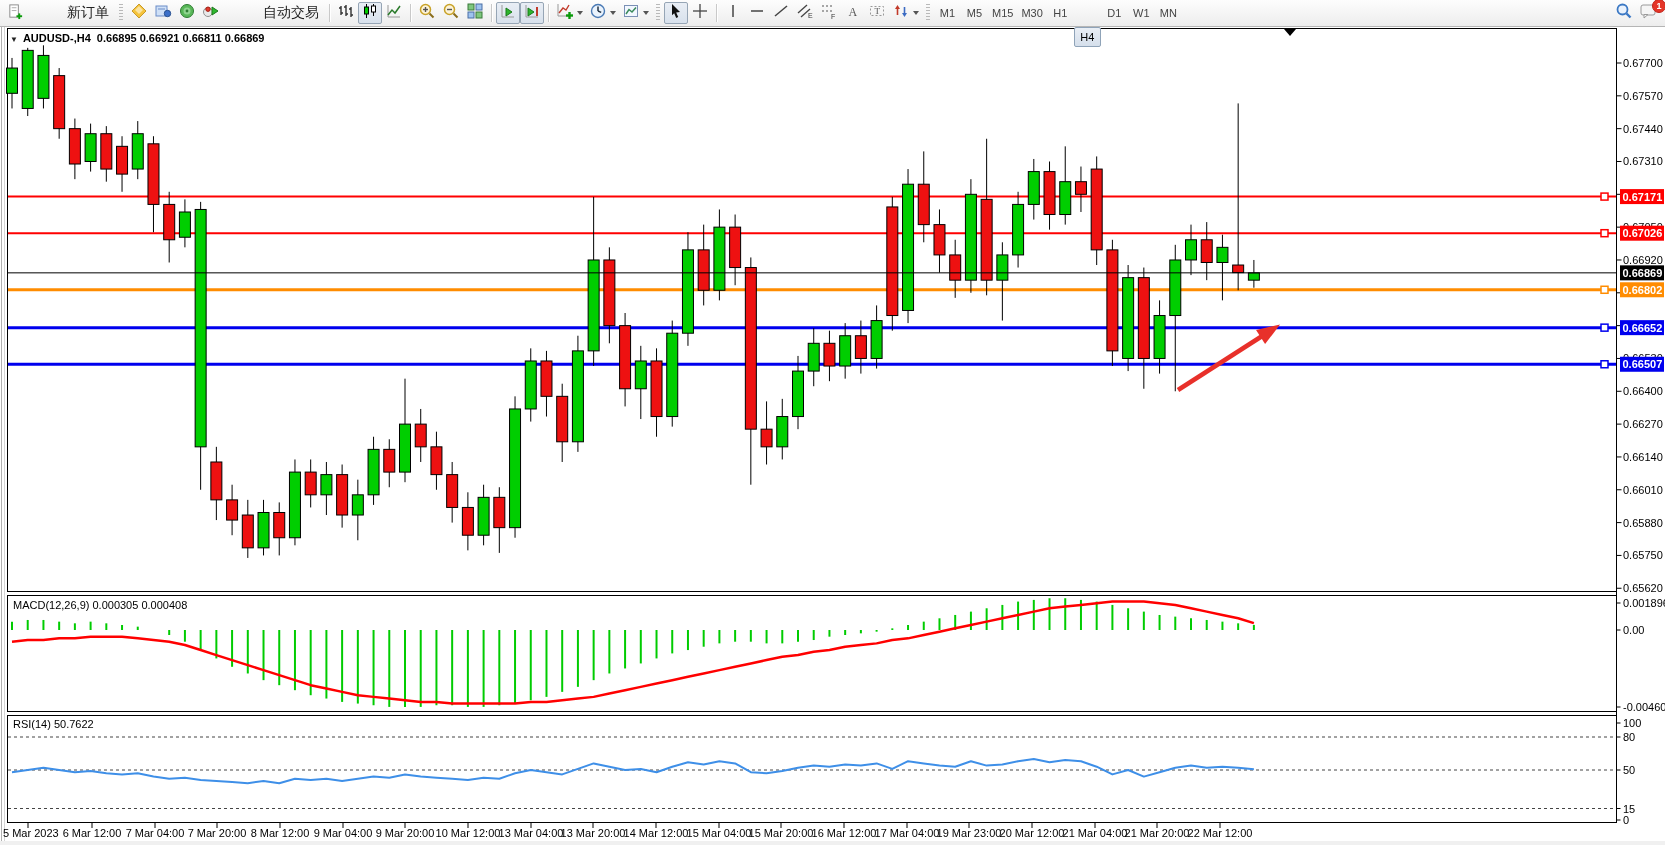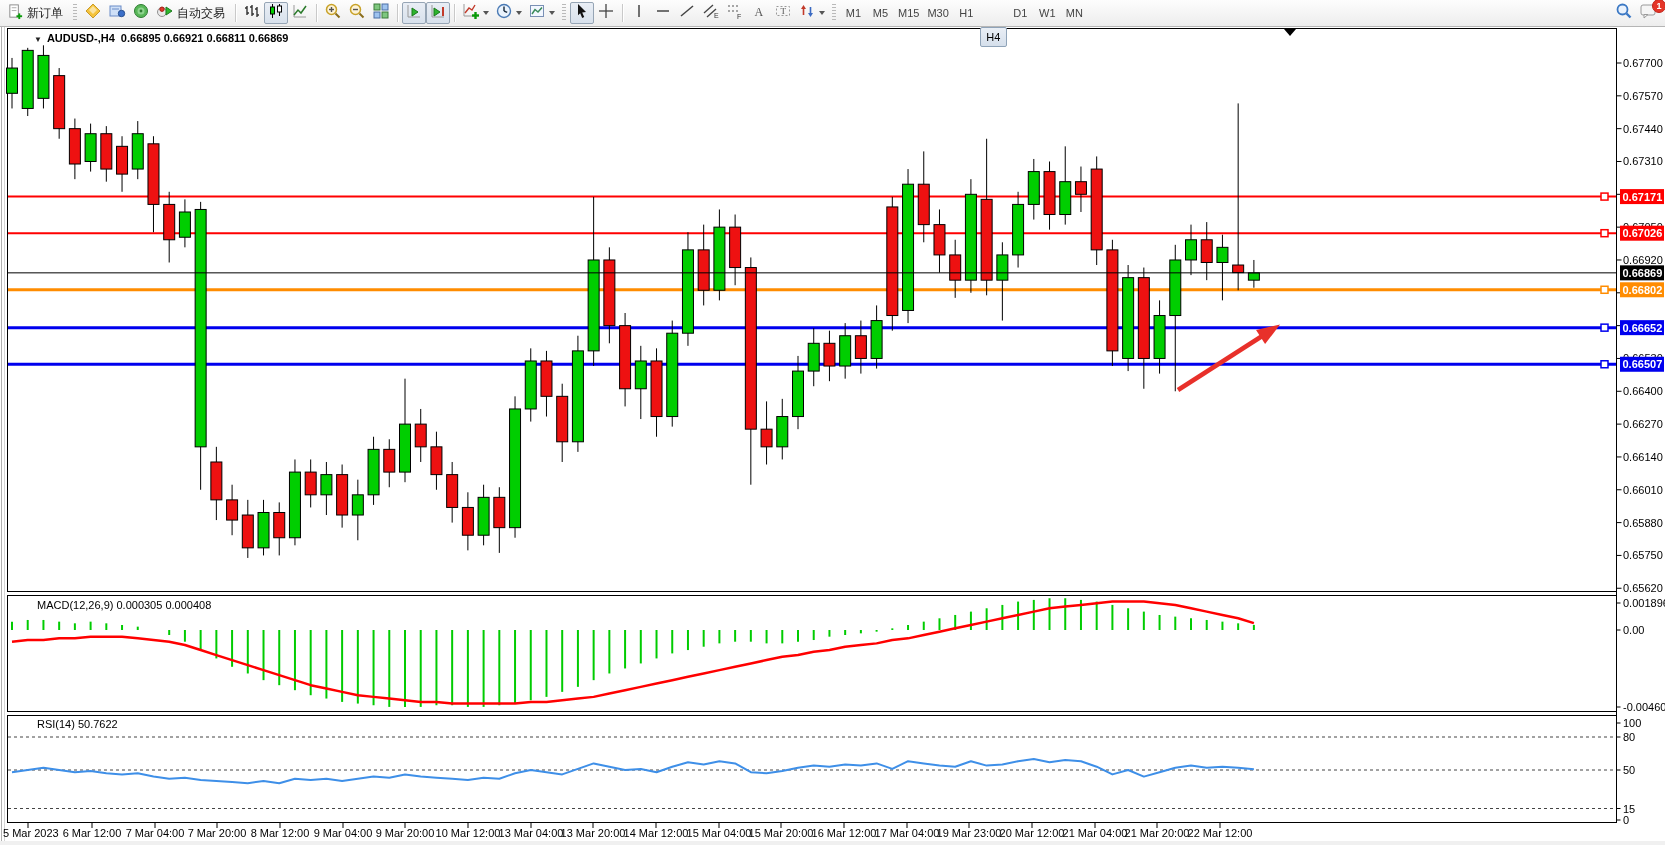--- a/index.html
+++ b/index.html
@@ -9,37 +9,37 @@
   .toolbar { position:absolute; left:0; top:0; width:1665px; height:27px;
     background:linear-gradient(#fdfdfd,#ededed); border-bottom:1px solid #b5b5b5;
     display:flex; align-items:center; padding:0 4px; z-index:5; }
   .tb-grip { width:4px; height:18px; margin:0 4px;
     background-image:repeating-linear-gradient(to bottom,#b9b9b9 0 1px,transparent 1px 3px); }
   .tb-sep { width:1px; height:18px; background:#c9c9c9; margin:0 4px;
     box-shadow:1px 0 0 #fff; }
   .tb-btn { height:22px; min-width:24px; display:flex; align-items:center; justify-content:center;
     padding:0 2px; border:1px solid transparent; border-radius:2px; cursor:default; }
   .tb-btn.pressed { border:1px solid #96a5b5; background:linear-gradient(#e9eef5,#d8e1ec); }
-  .tb-btn .lbl { font-size:12px; color:#222; padding:0 3px; white-space:nowrap; }
+  .tb-btn .lbl { font-size:14px; color:#222; padding:0 3px; white-space:nowrap;margin-left:40px; }
   .caret { width:0; height:0; border-left:3px solid transparent; border-right:3px solid transparent;
     border-top:4px solid #555; margin-left:3px; }
   .tf-btn { height:20px; min-width:27px; text-align:center; font-size:11px; color:#444;
     display:flex; align-items:center; justify-content:center; padding:0 3px;
     border:1px solid transparent; border-radius:2px; }
   .tf-btn.pressed { border:1px solid #8fa3b8; background:linear-gradient(#e9eef5,#d5dfeb); color:#000;margin-top:48px; }
   .tb-spacer { flex:1; }
   .chat-wrap { position:relative; }
   .badge { position:absolute; top:-4px; right:-6px; min-width:14px; height:14px;
     background:#e53528; color:#fff; border-radius:8px; font-size:9px; font-weight:bold;
     display:flex; align-items:center; justify-content:center; padding:0 3px;
     border:1px solid #c0241a; }
   
   #chart-area { position:absolute; left:0; top:27px; width:1665px; height:818px; background:#fff; }
   #chart-svg { position:absolute; left:0; top:0; }
-  .overlay-label { position:absolute; font-size:11px; color:#000; white-space:pre; z-index:3;margin-left:24px; }
+  .overlay-label { position:absolute; font-size:11px; color:#000; white-space:pre; z-index:3; }
   #chart-title { left:10px; top:5px; }
   #chart-title .tri { font-size:8px; color:#222; margin-right:5px; }
   #macd-label { left:13px; top:572px;text-align:center; }
   #rsi-label  { left:13px; top:691px;text-align:center; }
 </style>
 </head>
 <body>
 
 <div class="toolbar">
   <div class="tb-btn">

